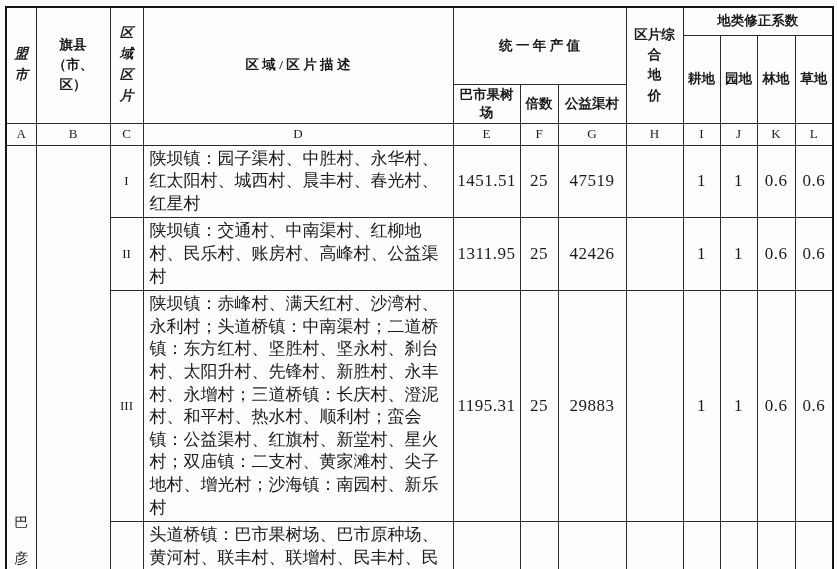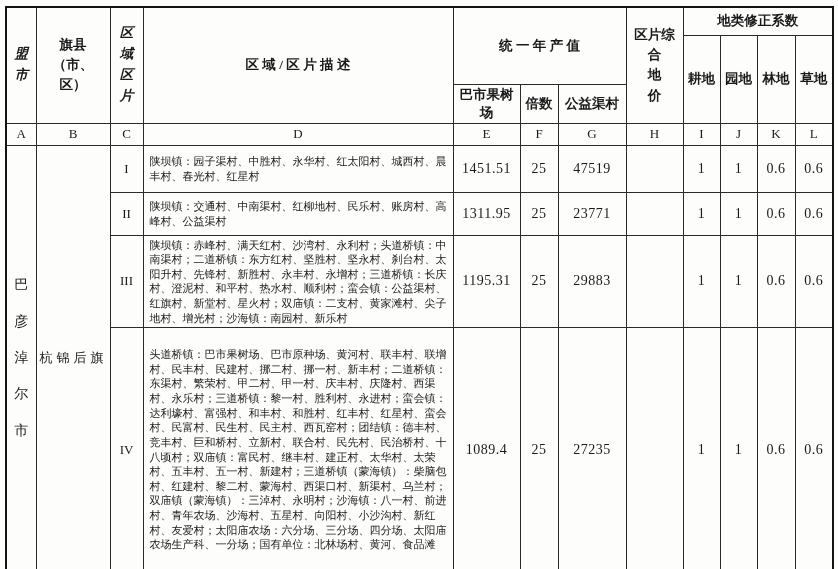--- a/index.html
+++ b/index.html
@@ -23,34 +23,34 @@
     padding:1px 3px;
     font-size:13px;
     text-align:center;
     vertical-align:middle;
     overflow:hidden;
   }
   td.hdr { font-weight:bold; font-size:13.5px; }
   td.desc {
     text-align:left;
     padding:2px 6px 2px 6px;
-    font-size:11px;
+    font-size:17px;
     line-height:1.33;
     vertical-align:middle;
   }
   td.letter { font-size:13px; font-weight:normal; }
   .stack { word-break:break-all; line-height:1.55; display:block;font-style:italic; }
   .v-tall {
     word-break:break-all;
     line-height:2.6;
     display:block;
     font-size:14px;
   }
   .spread { letter-spacing:4px; white-space:nowrap;text-align:center; }
-  .num { font-size:14px; letter-spacing:0.5px; }
+  .num { font-size:17px; letter-spacing:0.5px; }
   .two-line span { display:block; line-height:1.5; }
 </style>
 </head>
 <body>
 
 <div class="page">
   <table class="doc">
     <colgroup>
       <col style="width:30px">
         <col style="width:74px">
@@ -150,21 +150,21 @@
       <td class="num">1</td>
       <td class="num">0.6</td>
       <td class="num">0.6</td>
     </tr>
 
     <tr style="height:43px">
       <td>II</td>
       <td class="desc">陕坝镇：交通村、中南渠村、红柳地村、民乐村、账房村、高峰村、公益渠村</td>
       <td class="num">1311.95</td>
       <td class="num">25</td>
-      <td class="num">23771</td>
+      <td class="num">42426</td>
       <td class="num"></td>
       <td class="num">1</td>
       <td class="num">1</td>
       <td class="num">0.6</td>
       <td class="num">0.6</td>
     </tr>
 
     <tr style="height:88px">
       <td>III</td>
       <td class="desc">陕坝镇：赤峰村、满天红村、沙湾村、永利村；头道桥镇：中南渠村；二道桥镇：东方红村、坚胜村、坚永村、刹台村、太阳升村、先锋村、新胜村、永丰村、永增村；三道桥镇：长庆村、澄泥村、和平村、热水村、顺利村；蛮会镇：公益渠村、红旗村、新堂村、星火村；双庙镇：二支村、黄家滩村、尖子地村、增光村；沙海镇：南园村、新乐村</td>

